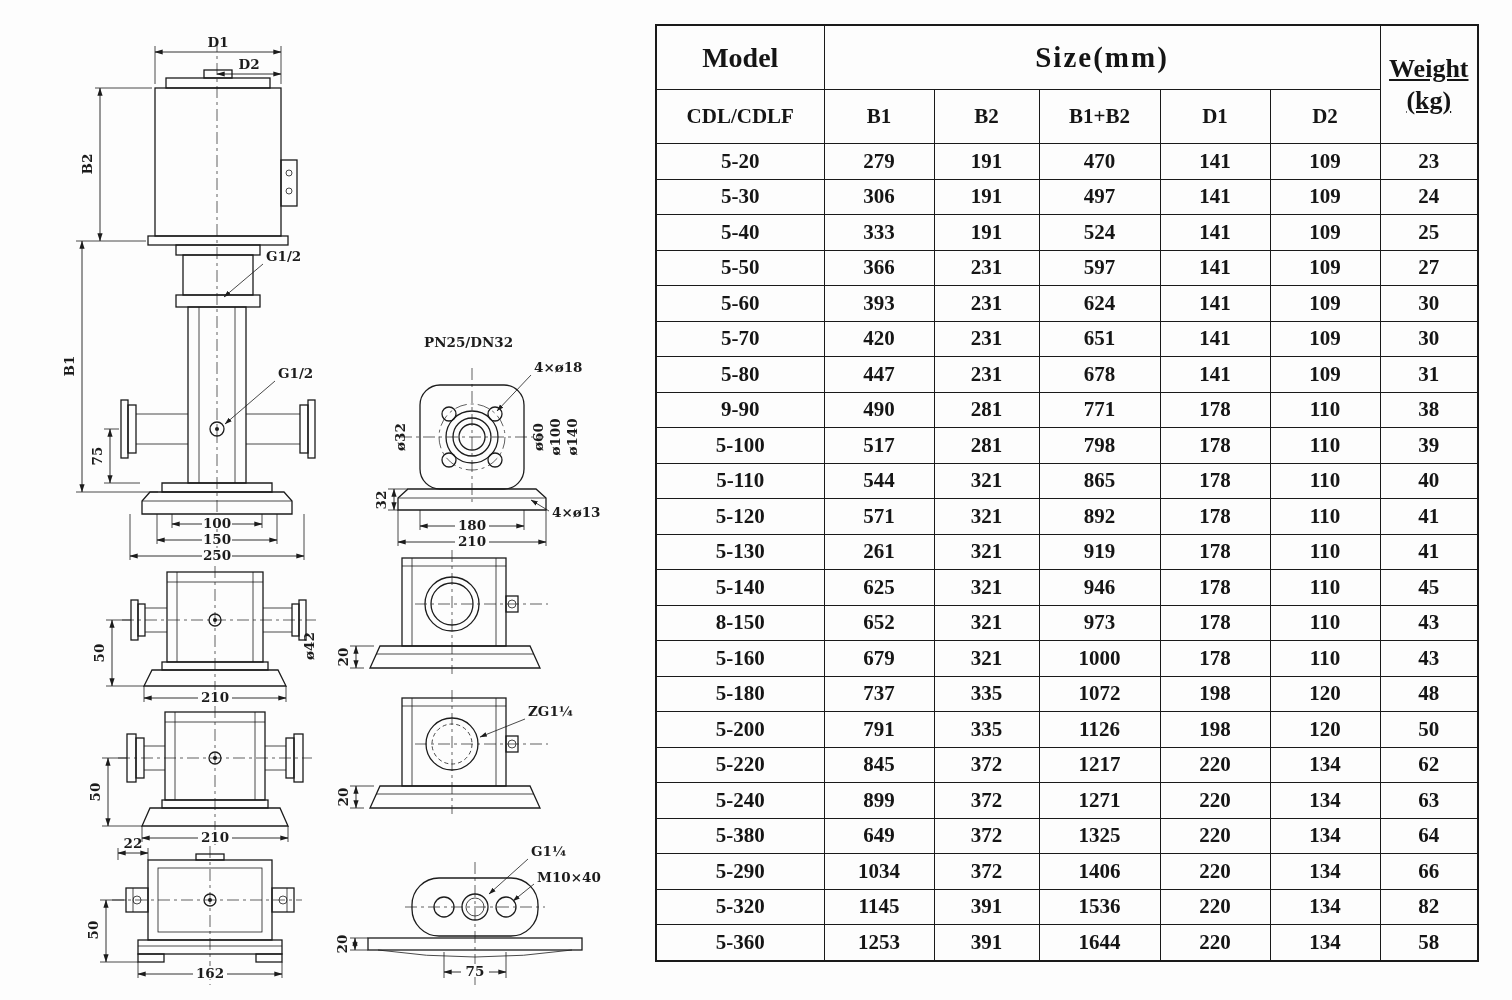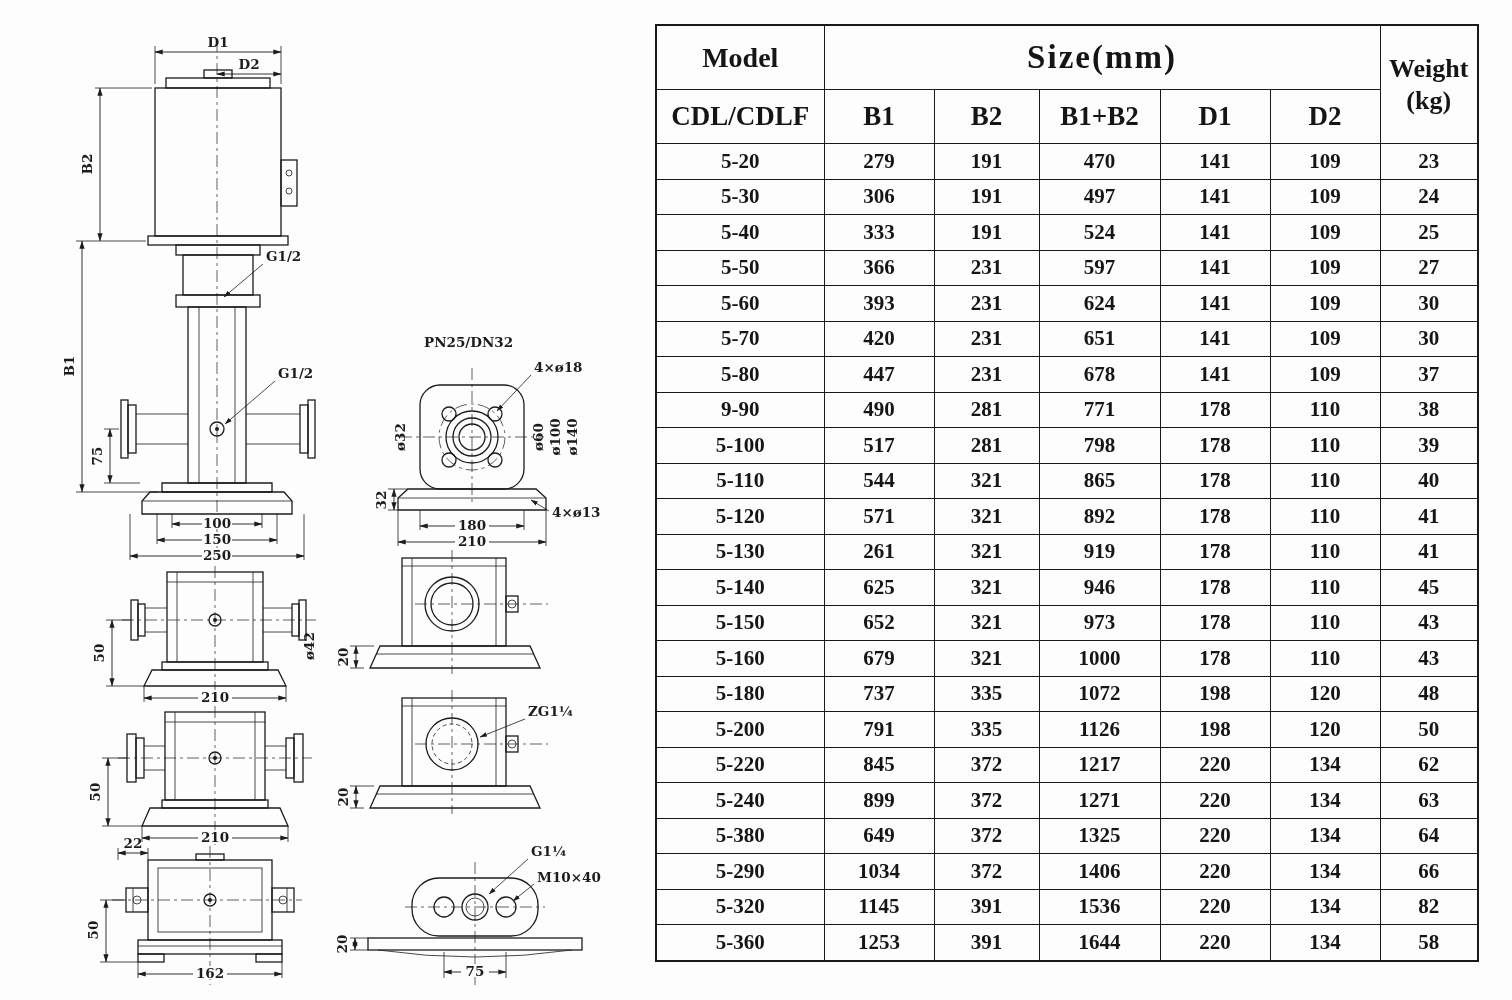--- a/index.html
+++ b/index.html
@@ -25,23 +25,23 @@
   .table-panel{position:absolute;left:655px;top:24px;width:970px;}
   table.dim-table{
     border-collapse:collapse;width:822px;table-layout:fixed;
     border:2px solid #1a1a1a;
   }
   .dim-table th,.dim-table td{
     border:1px solid #1a1a1a;text-align:center;vertical-align:middle;
     font-weight:bold;padding:0;
   }
   .hr1 th{height:63px;font-size:28px;}
-  .hr1 th.size-h{font-size:33px;letter-spacing:2px;}
-  .hr1 th.weight-h{font-size:26px;line-height:1.2;}
-  .hr2 th{height:53px;font-size:27px;}
+  .hr1 th.size-h{font-size:29px;letter-spacing:2px;}
+  .hr1 th.weight-h{font-size:26px;line-height:1.2;text-decoration:underline;}
+  .hr2 th{height:53px;font-size:21px;}
   .dim-table tbody td{height:34.5px;font-size:21px;}
 </style>
 </head>
 <body>
 
 <div class="canvas">
 
   <div class="drawing-panel">
   <svg width="650" height="1000" viewBox="0 0 650 1000">
     <defs>
@@ -438,21 +438,21 @@
             <td>30</td>
           </tr>
 
           <tr>
             <td>5-80</td>
             <td>447</td>
             <td>231</td>
             <td>678</td>
             <td>141</td>
             <td>109</td>
-            <td>37</td>
+            <td>31</td>
           </tr>
 
           <tr>
             <td>9-90</td>
             <td>490</td>
             <td>281</td>
             <td>771</td>
             <td>178</td>
             <td>110</td>
             <td>38</td>
@@ -502,21 +502,21 @@
             <td>5-140</td>
             <td>625</td>
             <td>321</td>
             <td>946</td>
             <td>178</td>
             <td>110</td>
             <td>45</td>
           </tr>
 
           <tr>
-            <td>5-150</td>
+            <td>8-150</td>
             <td>652</td>
             <td>321</td>
             <td>973</td>
             <td>178</td>
             <td>110</td>
             <td>43</td>
           </tr>
 
           <tr>
             <td>5-160</td>

